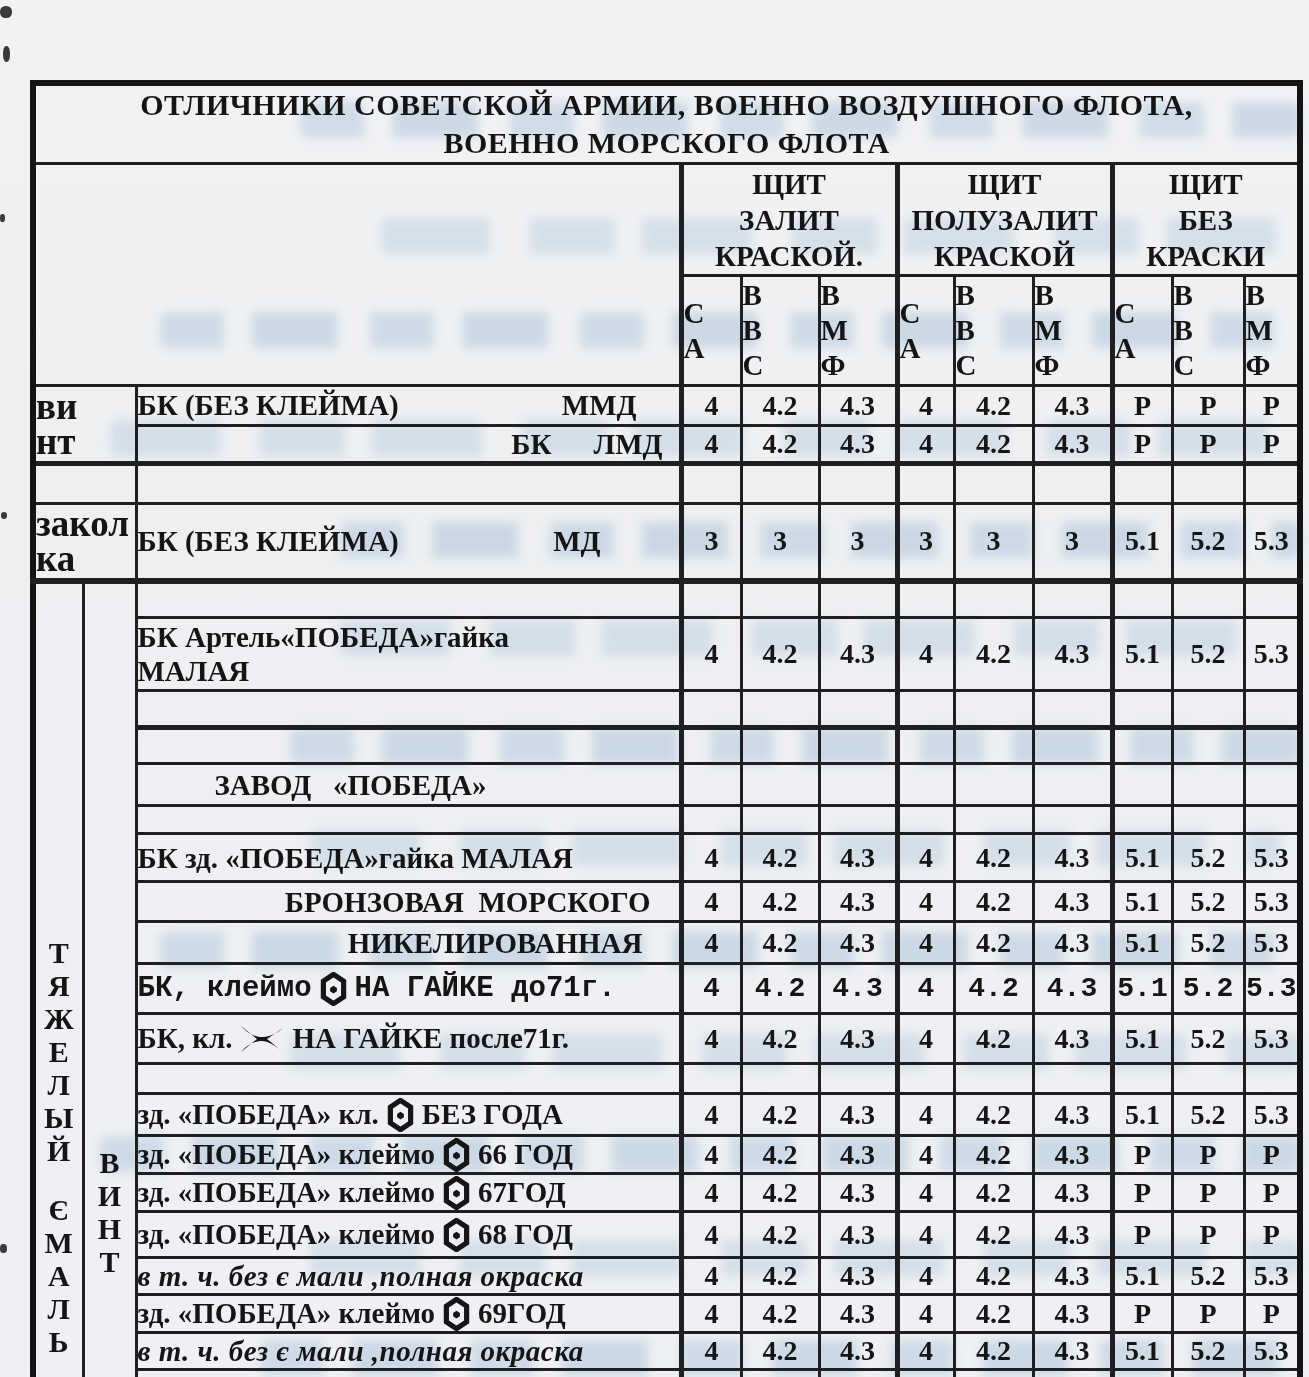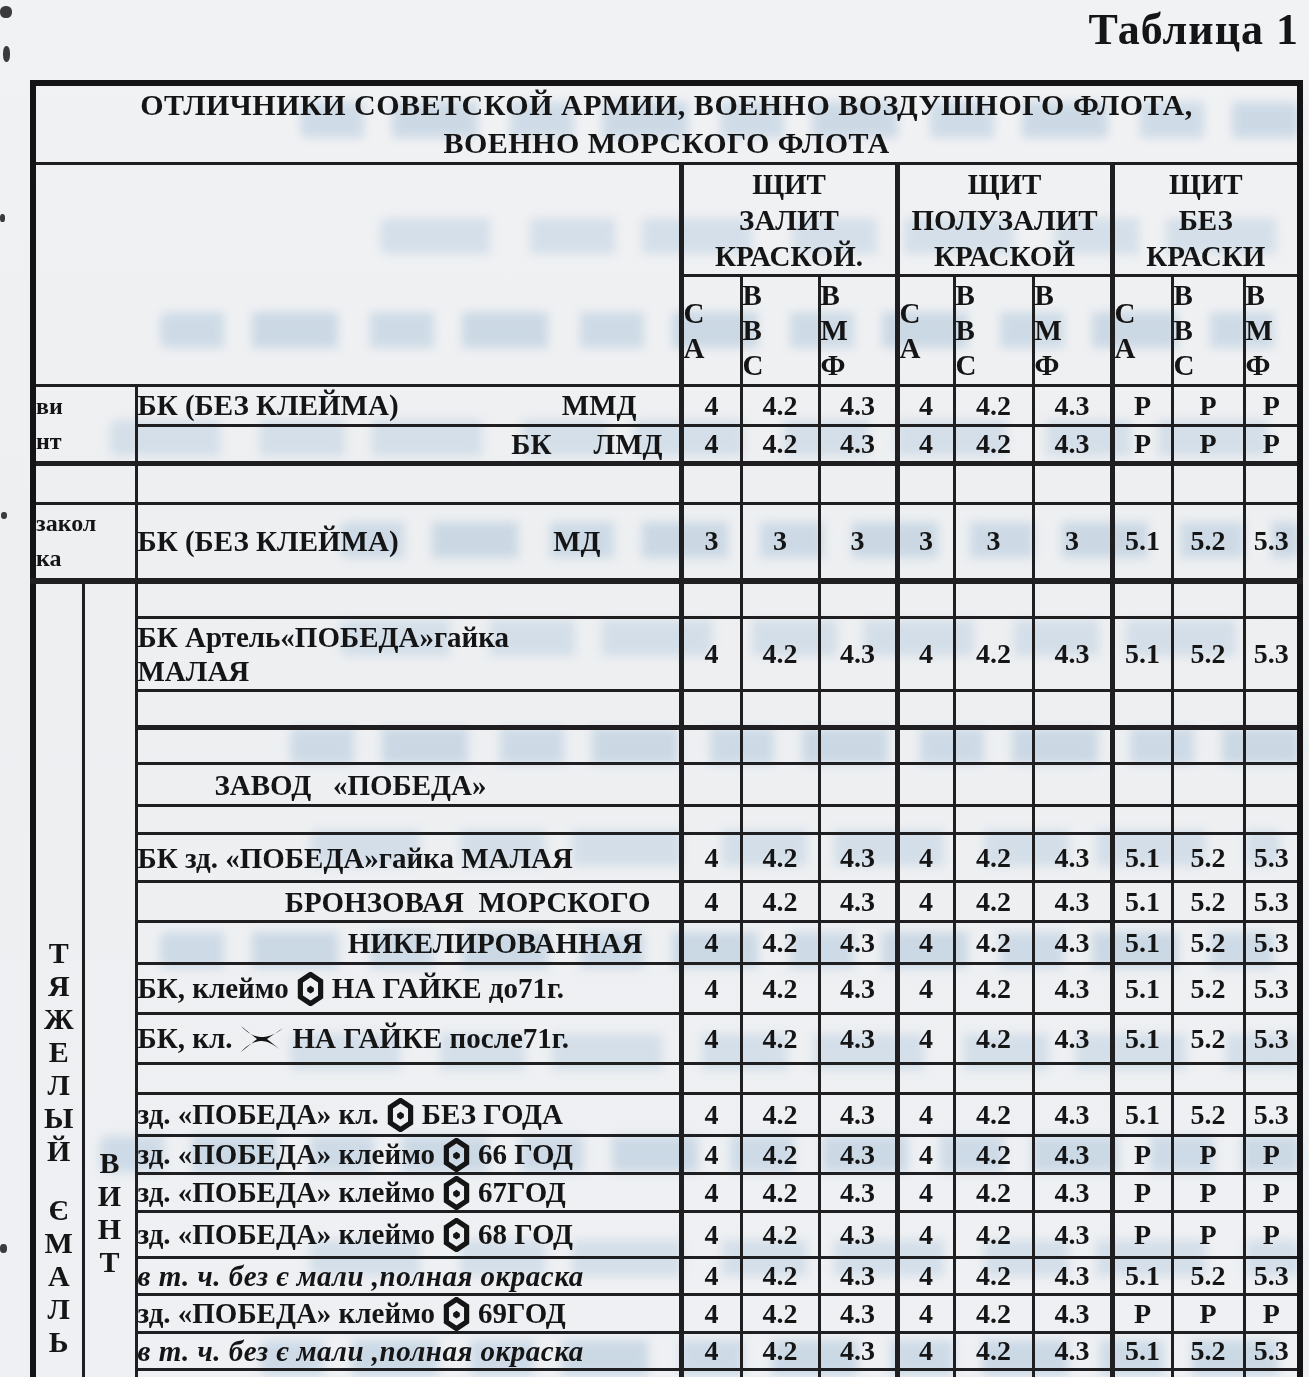--- a/index.html
+++ b/index.html
@@ -49,21 +49,21 @@
   td.group-cell{
     text-align:center; white-space:pre-line; font-size:29px; line-height:36px;
   }
   td.sub-cell{
     white-space:pre-line; font-size:29px; line-height:35px;
     padding:4px 0 4px 14px; vertical-align:middle; border-bottom-width:4px;
   }
   .gl{border-left-width:5px !important;}
   
   td.hlab{
-    white-space:pre-line; font-size:24px; line-height:35px; padding-left:10px;
+    white-space:pre-line; font-size:37px; line-height:35px; padding-left:10px;
     vertical-align:middle;
   }
   
   td.vlab{vertical-align:top;}
   .vword{display:flex; flex-direction:column; align-items:center; font-size:30px; line-height:33px;}
   .vlab.tyazh .vword{padding-top:298px;}
   .vlab.vint .vword{padding-top:428px;}
   .vgap{height:26px;}
   
   td.desc{font-size:29px; padding:2px 10px 2px 12px; vertical-align:middle;}
@@ -104,21 +104,20 @@
   <div class="ghost" style="left:100px;top:1136px;width:1200px"></div>
   <div class="ghost alt" style="left:310px;top:1240px;width:990px"></div>
   <div class="ghost" style="left:260px;top:1340px;width:1040px"></div>
 
   <div class="speck" style="left:0;top:6px;width:12px;height:12px"></div>
   <div class="speck" style="left:3px;top:46px;width:7px;height:16px"></div>
   <div class="speck" style="left:0;top:214px;width:5px;height:8px"></div>
   <div class="speck" style="left:1px;top:512px;width:6px;height:7px"></div>
   <div class="speck" style="left:0;top:1244px;width:7px;height:9px"></div>
 
-  <div class="doc-caption">Таблица 1</div>
 
   <table class="main">
     <colgroup>
       <col style="width:50px">
         <col style="width:53px">
         <col style="width:545px">
       <col style="width:60px">
         <col style="width:78px">
         <col style="width:78px">
       <col style="width:57px">
@@ -378,21 +377,21 @@
           <td class="val gl">4</td>
           <td class="val">4.2</td>
           <td class="val">4.3</td>
           <td class="val gl">4</td>
           <td class="val">4.2</td>
           <td class="val">4.3</td>
           <td class="val gl">5.1</td>
           <td class="val">5.2</td>
           <td class="val">5.3</td>
         </tr>
-        <tr style="height: 50px;">
+        <tr style="height: 50px; font-family: Liberation Mono, monospace;">
           <td class="desc ">
             <div class="stampwrap">
               <span class="a">БК, клеймо</span>
     <svg width="27" height="34" viewBox="0 0 24 30">
       <path d="M12 2 L21 8 L21 22 L12 28 L3 22 L3 8 Z" fill="none" stroke="#151516" stroke-width="4.6"></path>
       <path d="M12 12 L15 14 L15 17 L12 19 L9 17 L9 14 Z" fill="#151516"></path>
     </svg>
   <span class="b2">НА ГАЙКЕ до71г.</span>
             </div>
           </td>

